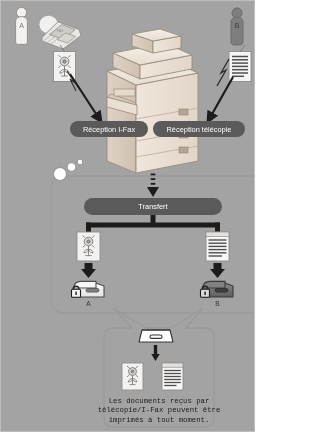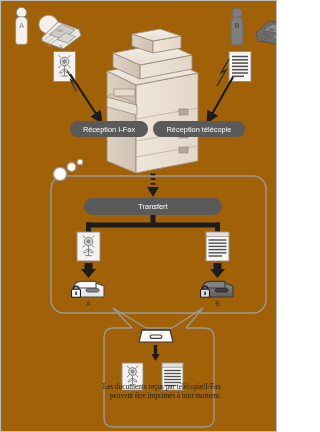--- a/index.html
+++ b/index.html
@@ -2,52 +2,52 @@
 <html><head>
 <meta charset="utf-8">
 <style>
   html,body{margin:0;padding:0;background:#ffffff;}
   body{
     font-family:"Liberation Sans", sans-serif;
     -webkit-font-smoothing:antialiased;
   }
   #page{
     position:relative;
-    width:277px;
+    width:255px;
     height:432px;
     box-sizing:border-box;
     border:1px solid #bdbdbd;
-    background:#a16207;
+    background:#a3a3a3;
     overflow:hidden;
   }
   svg{display:block;}
   #scene{position:absolute;left:0;top:0;width:303px;height:432px;}
   .pill-label{
     font-size:7.4px;
     fill:#ffffff;
     font-family:"Liberation Sans", sans-serif;
     text-anchor:middle;
     dominant-baseline:middle;
   }
   .mb-label{
     font-size:6.6px;
     fill:#333333;
     font-family:"Liberation Sans", sans-serif;
     text-anchor:middle;
   }
   .note-text{
     position:absolute;
     left:96px;
-    top:381px;
+    top:396px;
     width:124px;
     font-size:7.3px;
     line-height:9.4px;
     color:#1d1d1d;
-    text-align:right;
-    font-family:Liberation Serif, serif;
+    text-align:center;
+    font-family:Liberation Mono, monospace;
   }
   .person-letter{
     font-size:7px;
     font-family:"Liberation Sans", sans-serif;
     text-anchor:middle;
   }
 </style>
 </head>
 <body>
 

